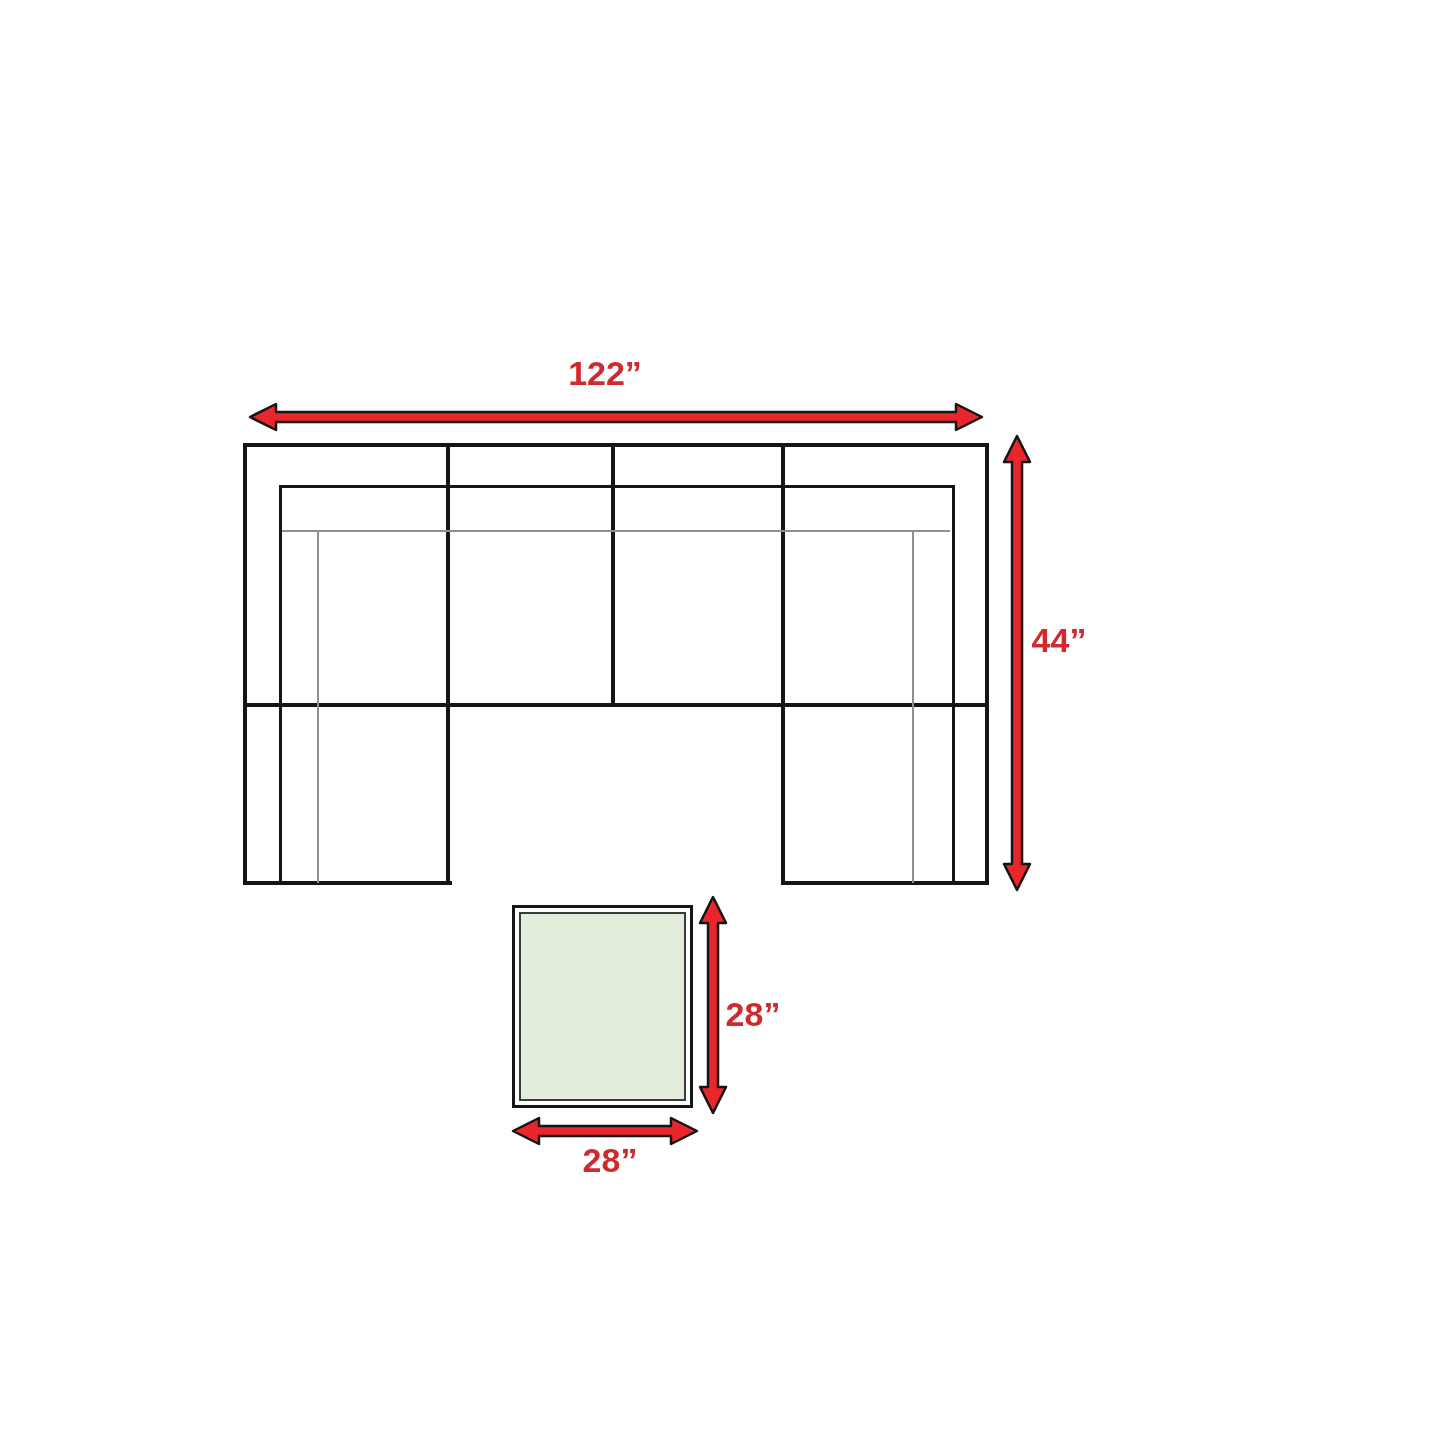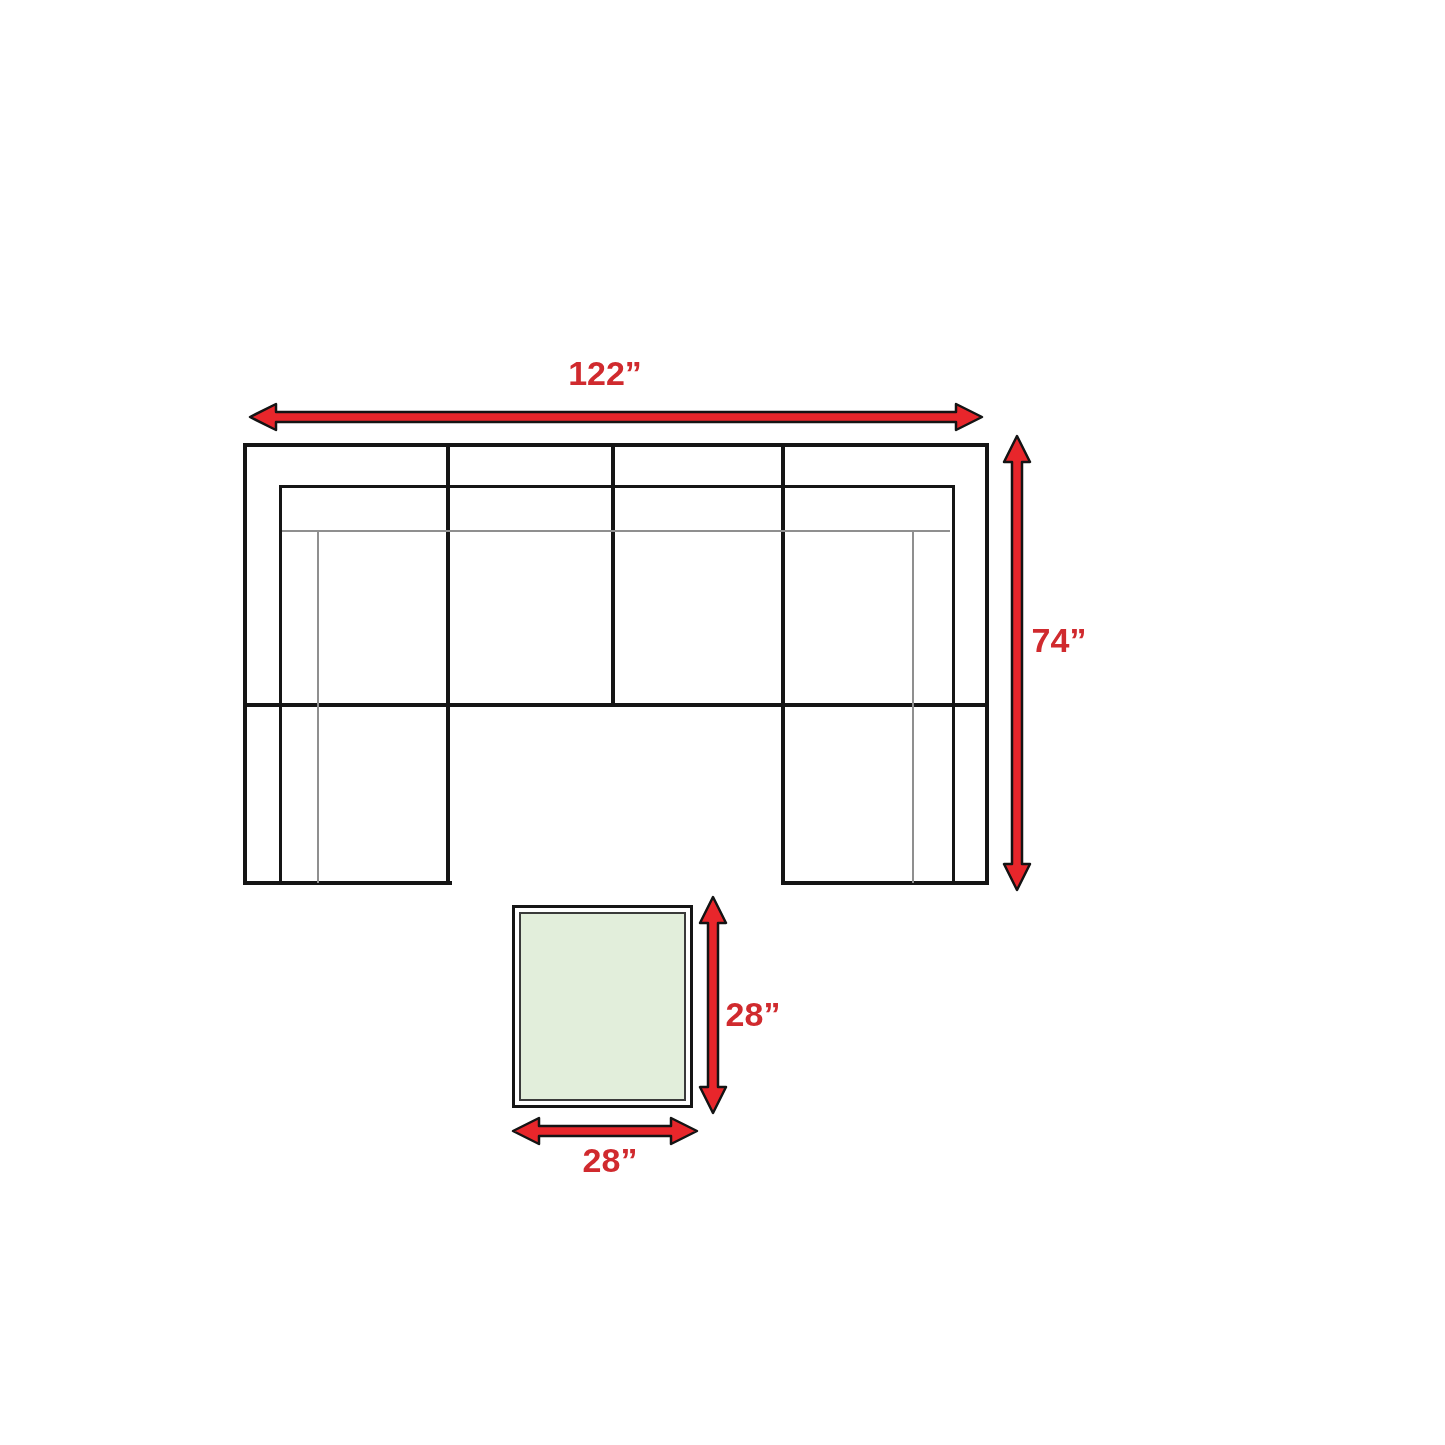--- a/index.html
+++ b/index.html
@@ -95,21 +95,21 @@
 
     <div class="ln thin" style="left:282px; top:530px; width:668px; height:1.5px;"></div>
     <div class="ln thin" style="left:317px; top:530px; width:1.5px; height:353px;"></div>
     <div class="ln thin" style="left:912px; top:530px; width:1.5px; height:353px;"></div>
   </div>
 
   <svg class="dim-arrow" style="left:999px; top:432px;" width="36" height="462" viewBox="0 0 36 462">
     <polygon points="18,4 31,30 23,30 23,432 31,432 18,458 5,432 13,432 13,30 5,30"></polygon>
   </svg>
 
-  <div class="dim-label" style="left:1059px; top:640px;">74”</div>
+  <div class="dim-label" style="left:1059px; top:640px;">44”</div>
 
   <div class="table-outer">
     <div class="table-inner"></div>
   </div>
 
   <svg class="dim-arrow" style="left:695px; top:893px;" width="36" height="224" viewBox="0 0 36 224">
     <polygon points="18,4 31,30 23,30 23,194 31,194 18,220 5,194 13,194 13,30 5,30"></polygon>
   </svg>
 
   <div class="dim-label" style="left:753px; top:1014px;">28”</div>

